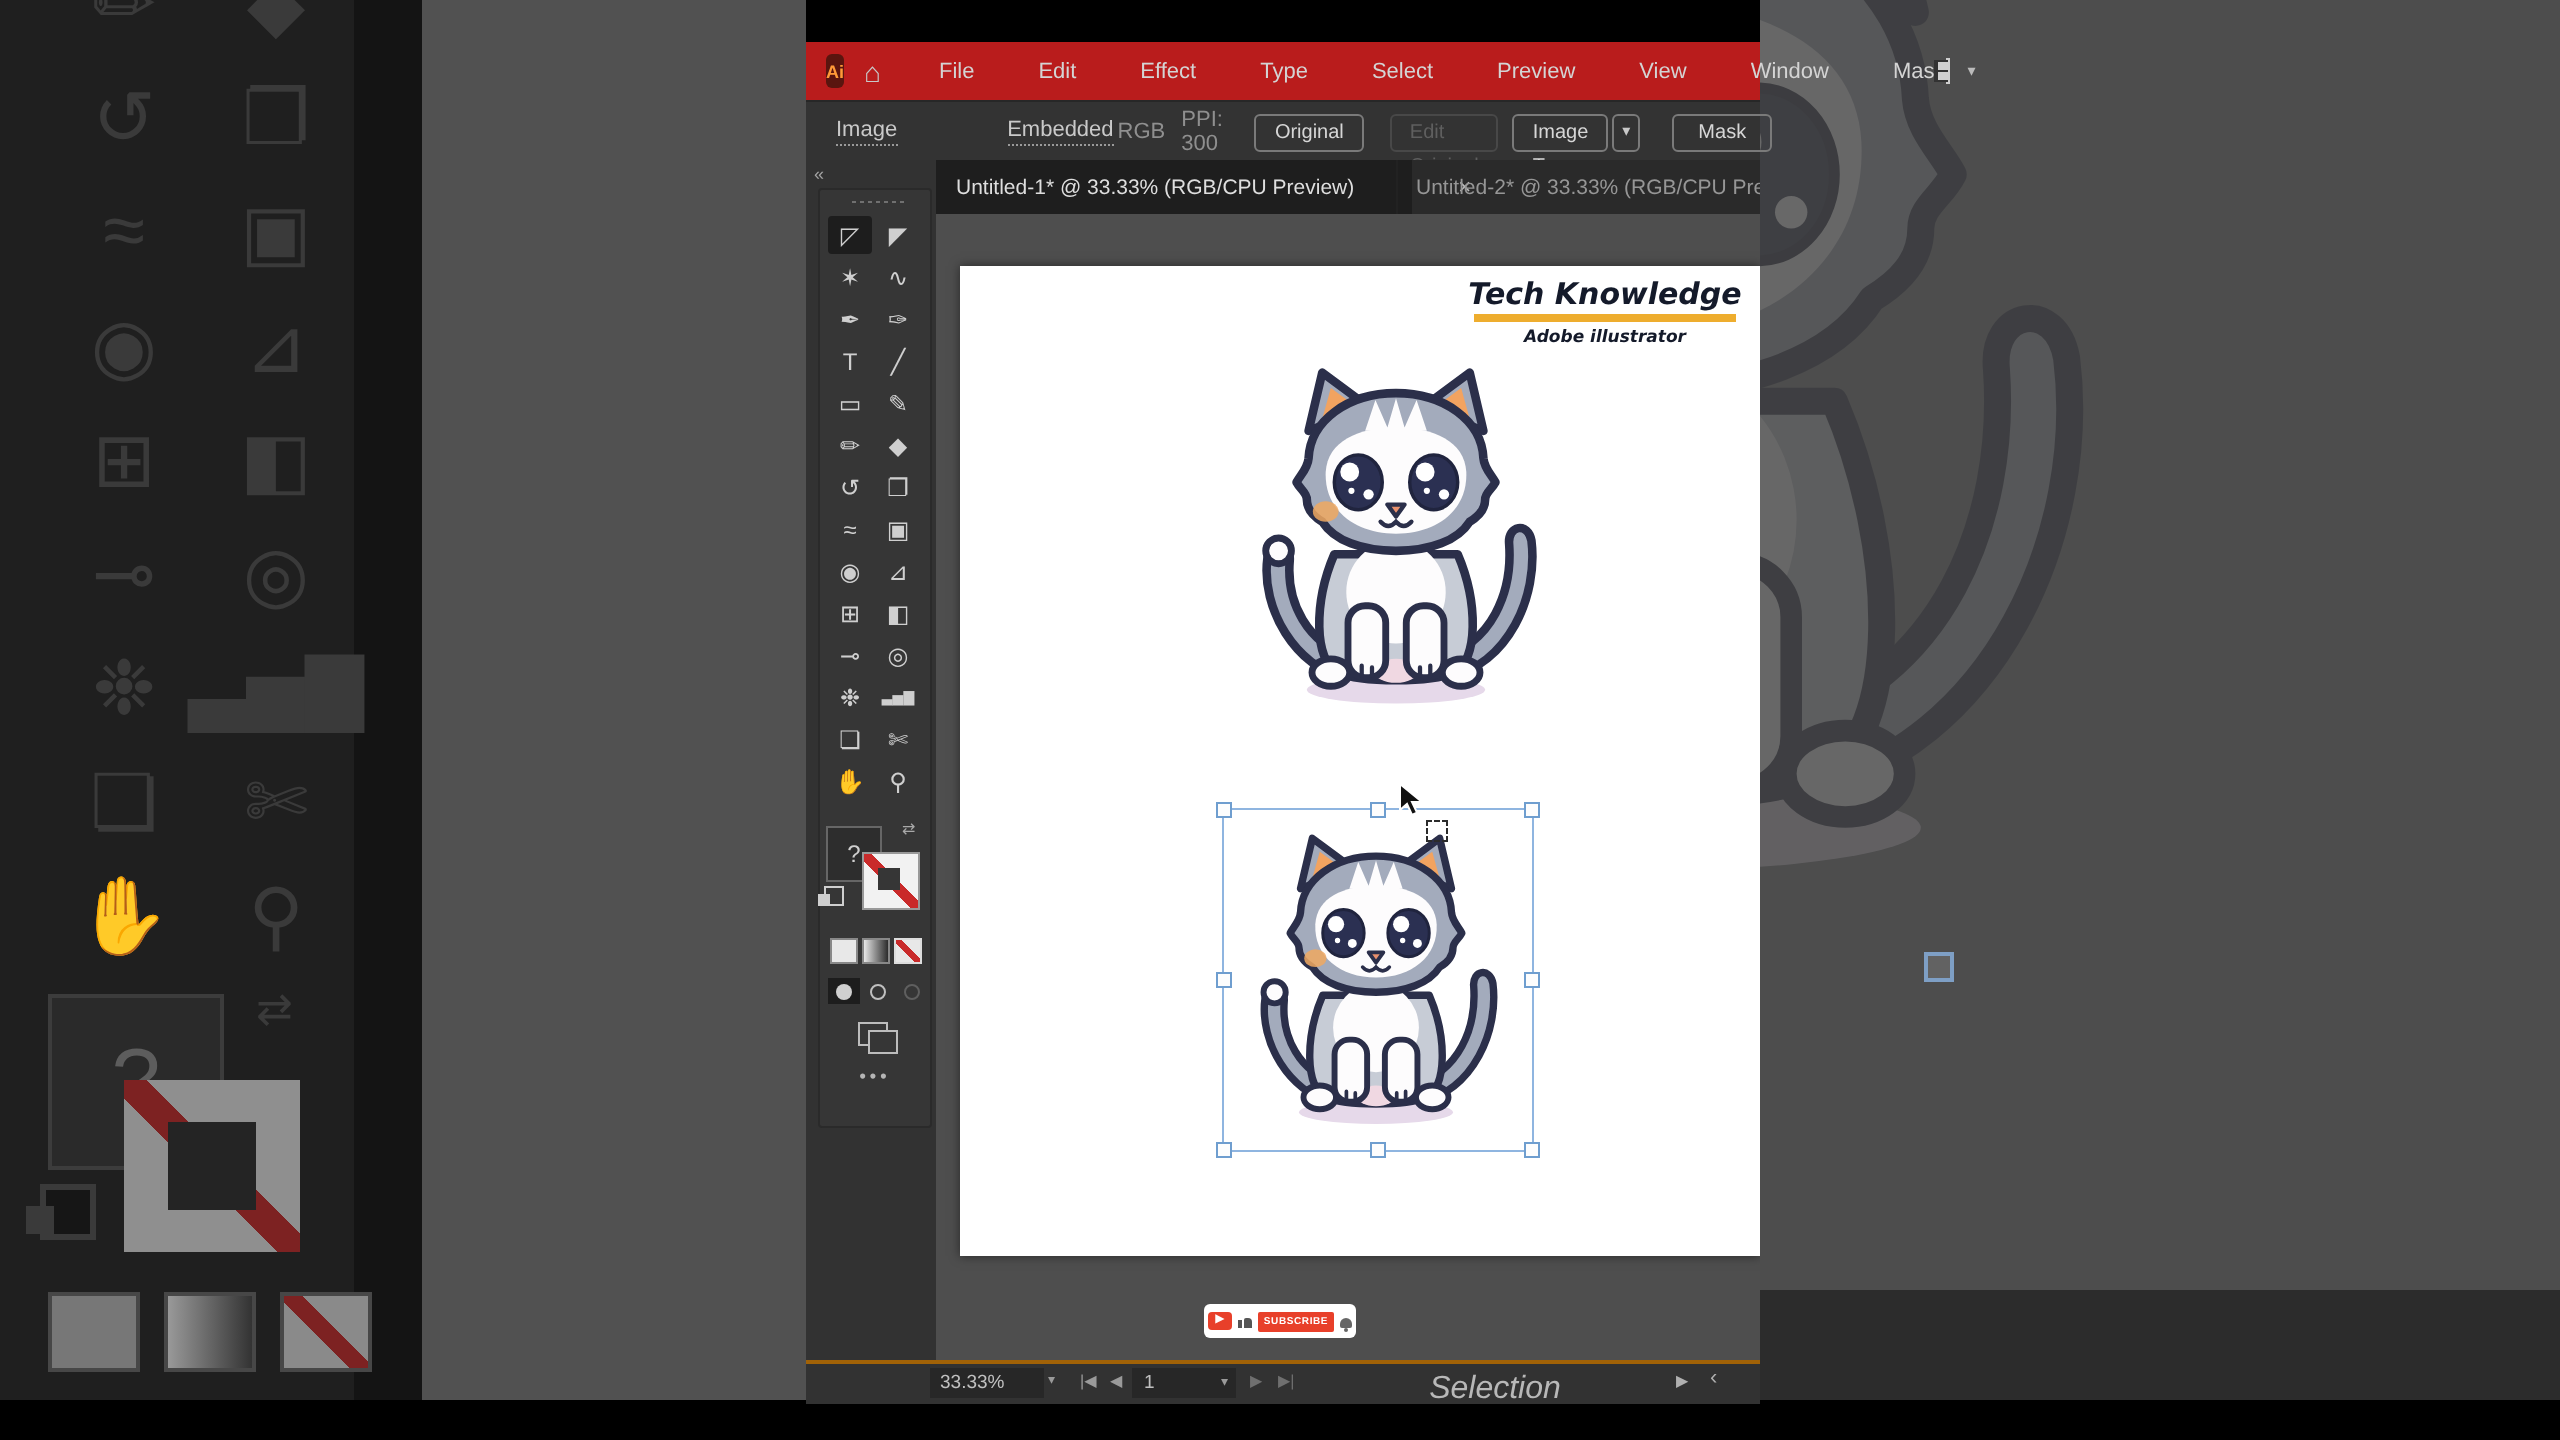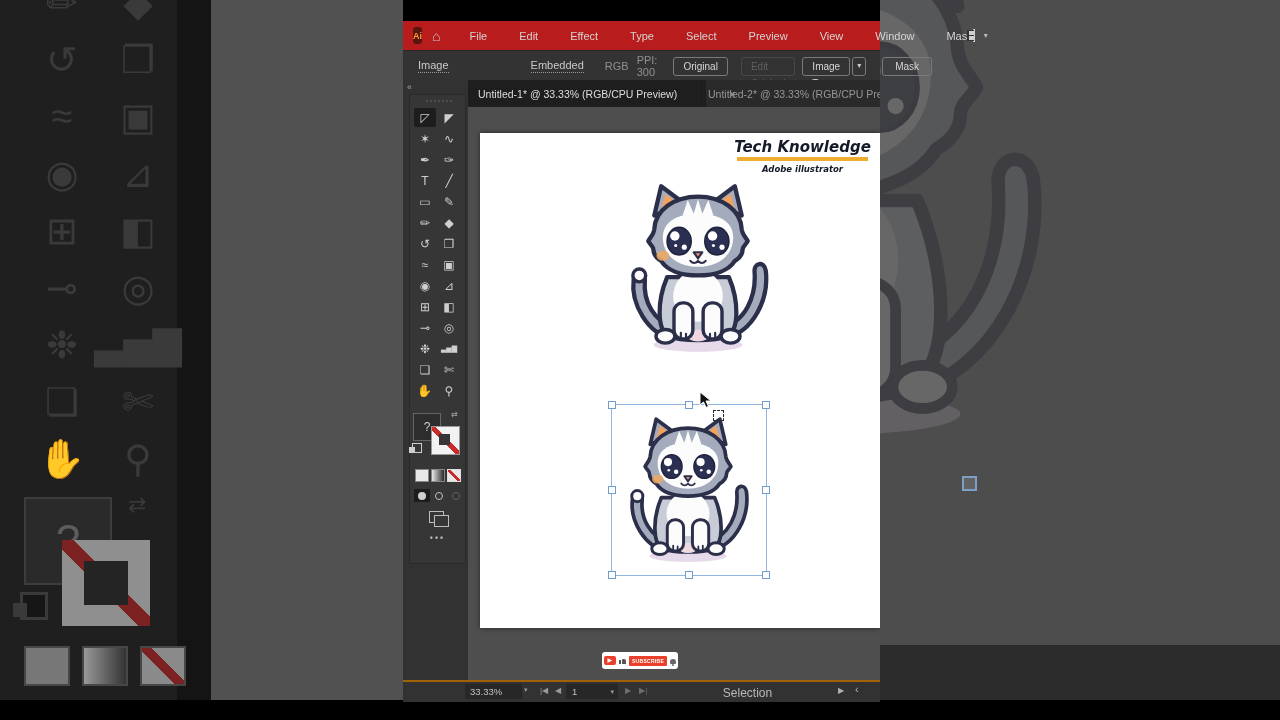--- a/index.html
+++ b/index.html
@@ -117,21 +117,21 @@
   .bell:after{content:"";position:absolute;left:2px;bottom:-2px;width:2px;height:2px;background:#666;border-radius:50%;}
   
   .statusbar{left:403px;top:680px;width:477px;height:20px;background:#323232;border-top:2px solid #a16207;
              color:#b8b8b8;font-size:9.5px;}
   .zoomfield{position:absolute;left:62px;top:2px;width:52px;height:15px;background:#272727;
              line-height:15px;padding-left:5px;color:#c0c0c0;}
   .sb{position:absolute;top:4px;font-size:8px;color:#9a9a9a;}
   .abfield{position:absolute;left:163px;top:2px;width:46px;height:15px;background:#272727;line-height:15px;
            padding-left:6px;color:#c0c0c0;}
   .abfield .dd{position:absolute;right:4px;top:0;font-size:7px;color:#9a9a9a;}
-  .statustext{position:absolute;left:297px;top:4px;width:95px;text-align:center;font-size:12px;color:#b8b8b8;}
+  .statustext{position:absolute;left:297px;top:4px;width:95px;text-align:center;font-size:16px;color:#b8b8b8;font-style:italic;}
 </style>
 </head>
 <body>
 
 <div class="stage">
 
   <svg width="0" height="0" style="position:absolute">
     <defs>
       <symbol id="catSym" viewBox="0 0 200 210">
         <ellipse cx="100" cy="197" rx="52" ry="8" style="fill:var(--cat_shadow,#e6d9ea)"></ellipse>
@@ -230,22 +230,22 @@
       <span>Mask</span>
     </div>
     <div class="wsicon">
         <i></i>
       </div>
     <div class="wschev">▾</div>
   </div>
 
   <div class="abs controlbar">
     <span class="dotu" style="margin-left:15px">Image</span>
-    <span class="dotu" style="margin-left:82px">Embedded</span>
-    <span class="dim" style="margin-left:21px">RGB</span>
+    <span class="dotu" style="margin-left:55px">Embedded</span>
+    <span class="dim" style="margin-left:2px">RGB</span>
     <span class="dim" style="margin-left:8px">PPI: 300</span>
     <span class="cbtn" style="margin-left:16px">Original</span>
     <span class="cbtn disabled" style="margin-left:13px">Edit Original</span>
     <span class="cbtn" style="margin-left:7px">Image Trace</span>
     <span class="chevbtn">▾</span>
     <span class="cbtn" style="margin-left:16px;padding:0 12px">Mask</span>
   </div>
 
   <div class="abs tabbar">
     <div class="lpad">

